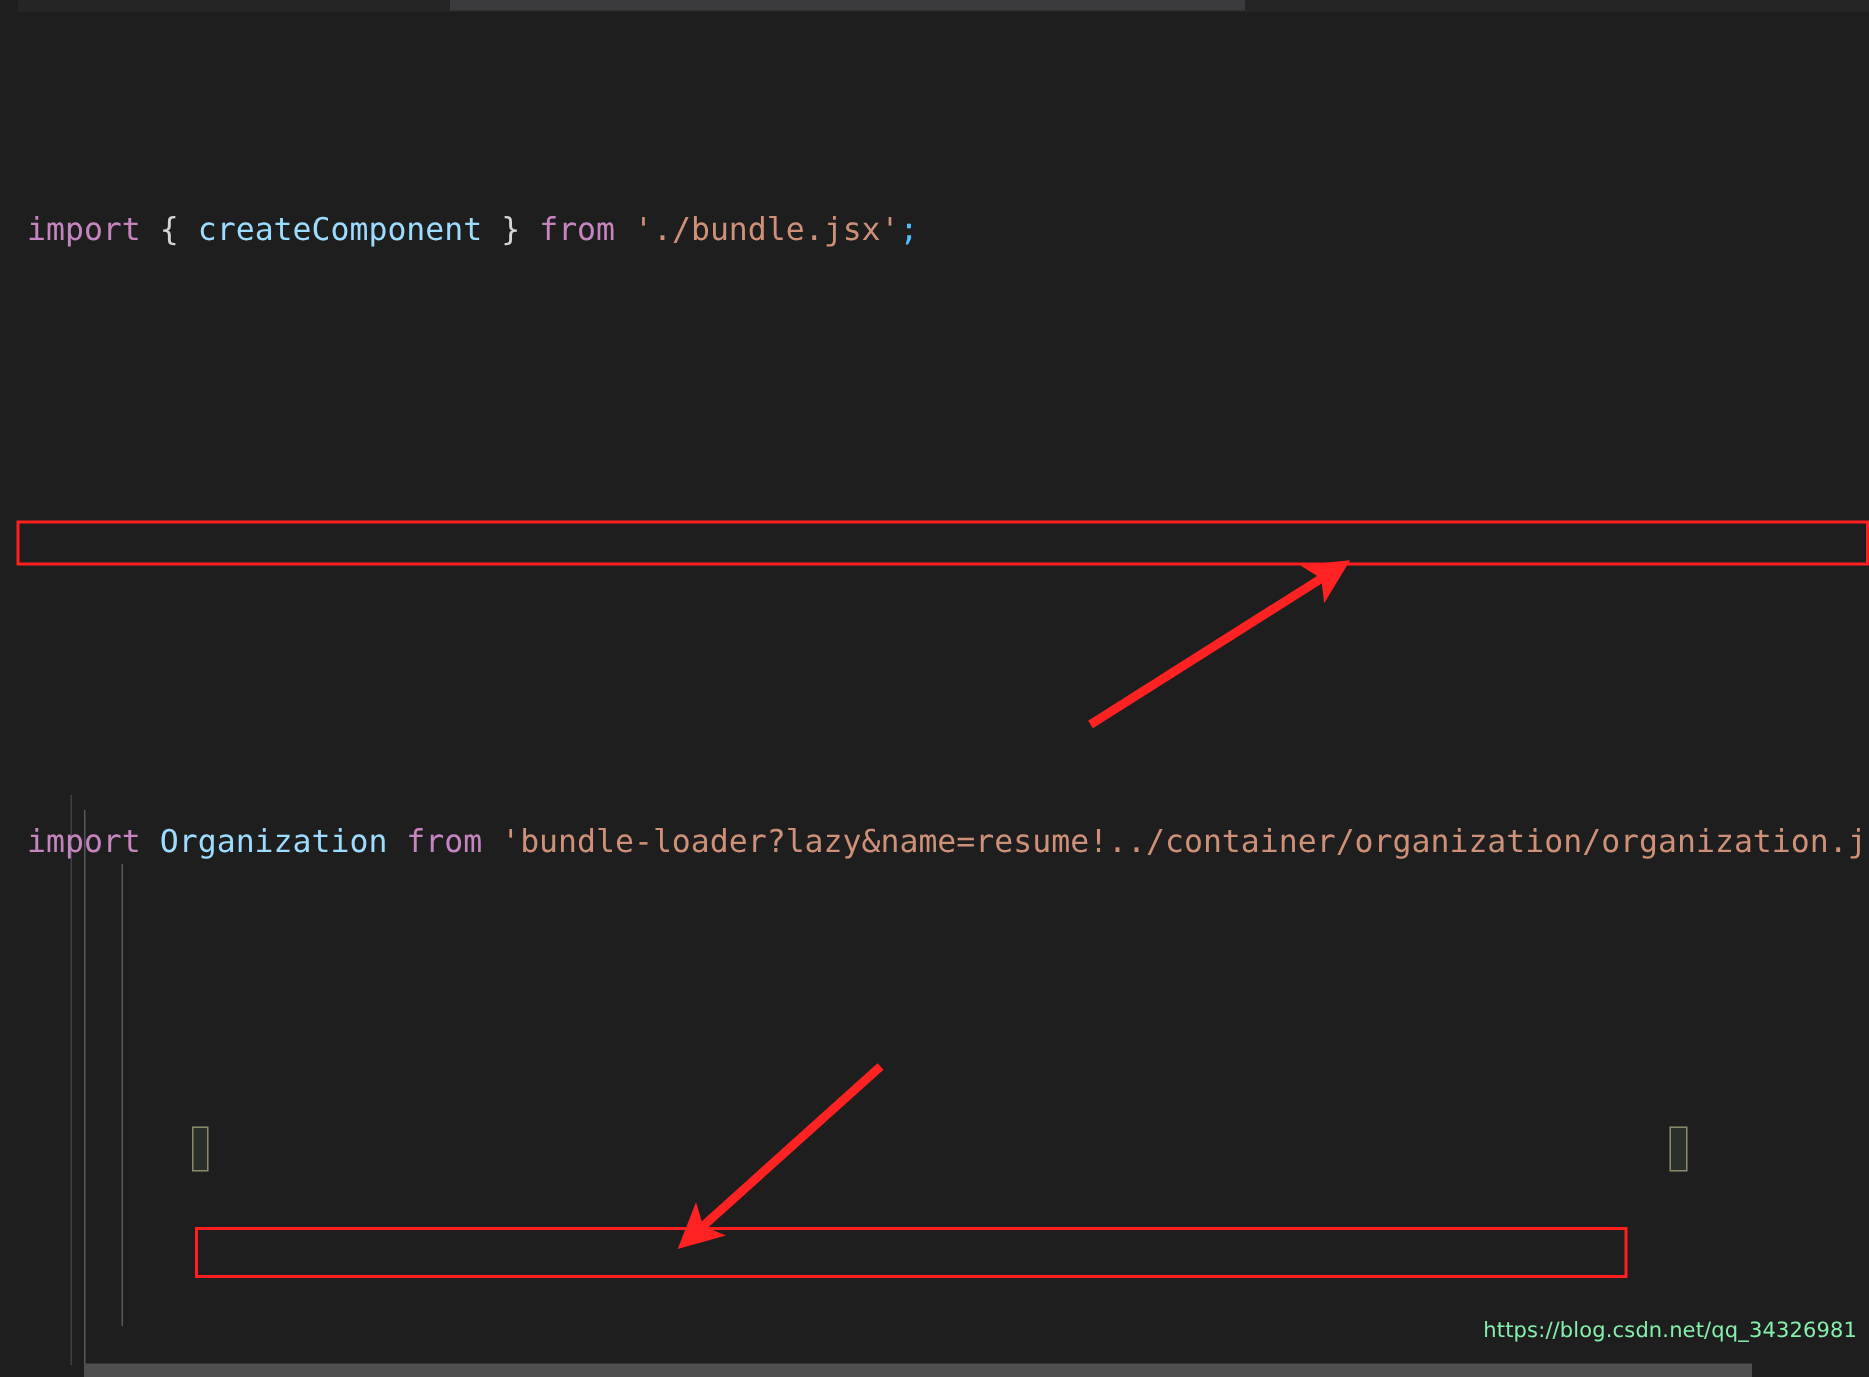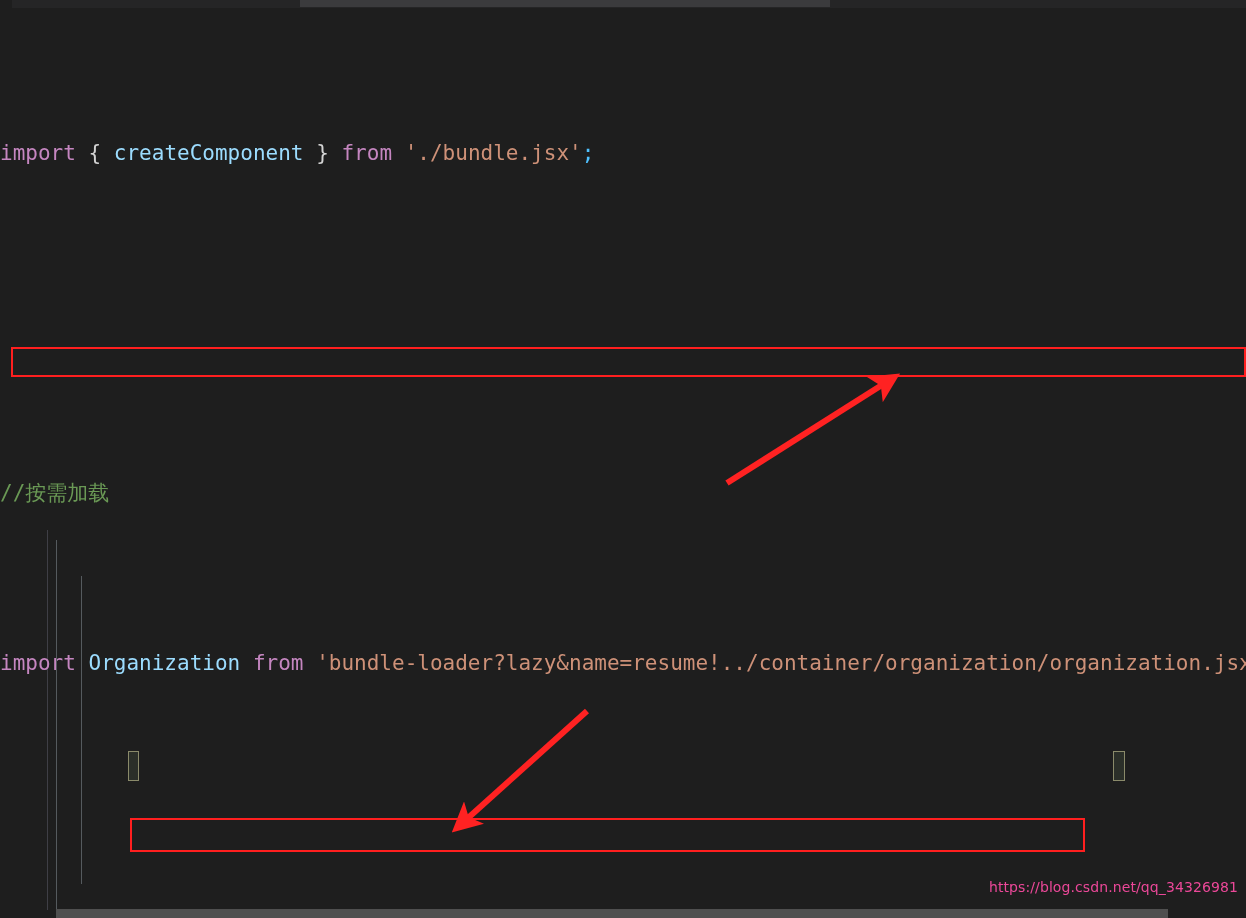--- a/index.html
+++ b/index.html
@@ -70,20 +70,21 @@
     position: absolute;
     left: 0;
     top: 0;
     width: 1246px;
     white-space: pre;
   }
   .line {
     position: relative;
     height: 34px;
     line-height: 34px;
+    padding-left: 18px;
     white-space: pre;
   }
 
   
   .kw      { color: #c586c0; }   
   .ident   { color: #9cdcfe; }
   .str     { color: #ce9178; }   
   .punc    { color: #d4d4d4; }
   .semi    { color: #4fc1ff; }
   .cmt     { color: #6a9955; }
@@ -113,21 +114,21 @@
   .redbox {
     position: absolute;
     border: 2px solid #ff1f1f;
     box-sizing: border-box;
   }
 
   .watermark {
     position: absolute;
     right: 8px;
     bottom: 14px;
-    color: #ec4899;
+    color: #86efac;
     font-family: "DejaVu Sans", "Liberation Sans", sans-serif;
     font-size: 14px;
     letter-spacing: 0.1px;
   }
 </style>
 </head>
 <body>
 
 <div id="editor">
 
@@ -138,21 +139,20 @@
 
   <div class="code">
 
     
     <div class="line"><span class="kw">import</span><span class="punc"> </span><span class="punc">{</span><span class="punc"> </span><span class="ident">createComponent</span><span class="punc"> </span><span class="punc">}</span><span class="punc"> </span><span class="kw">from</span><span class="punc"> </span><span class="str">'./bundle.jsx'</span><span class="semi">;</span></div>
 
     
     <div class="line"></div>
 
     
-    <div class="line"><span class="cmt">//按需加载</span></div>
 
     
     <div class="line"><span class="kw">import</span> <span class="ident">Organization</span> <span class="kw">from</span> <span class="str">'bundle-loader?lazy&amp;name=resume!../container/organization/organization.jsx'</span></div>
 
     
 
     
     
 
     

